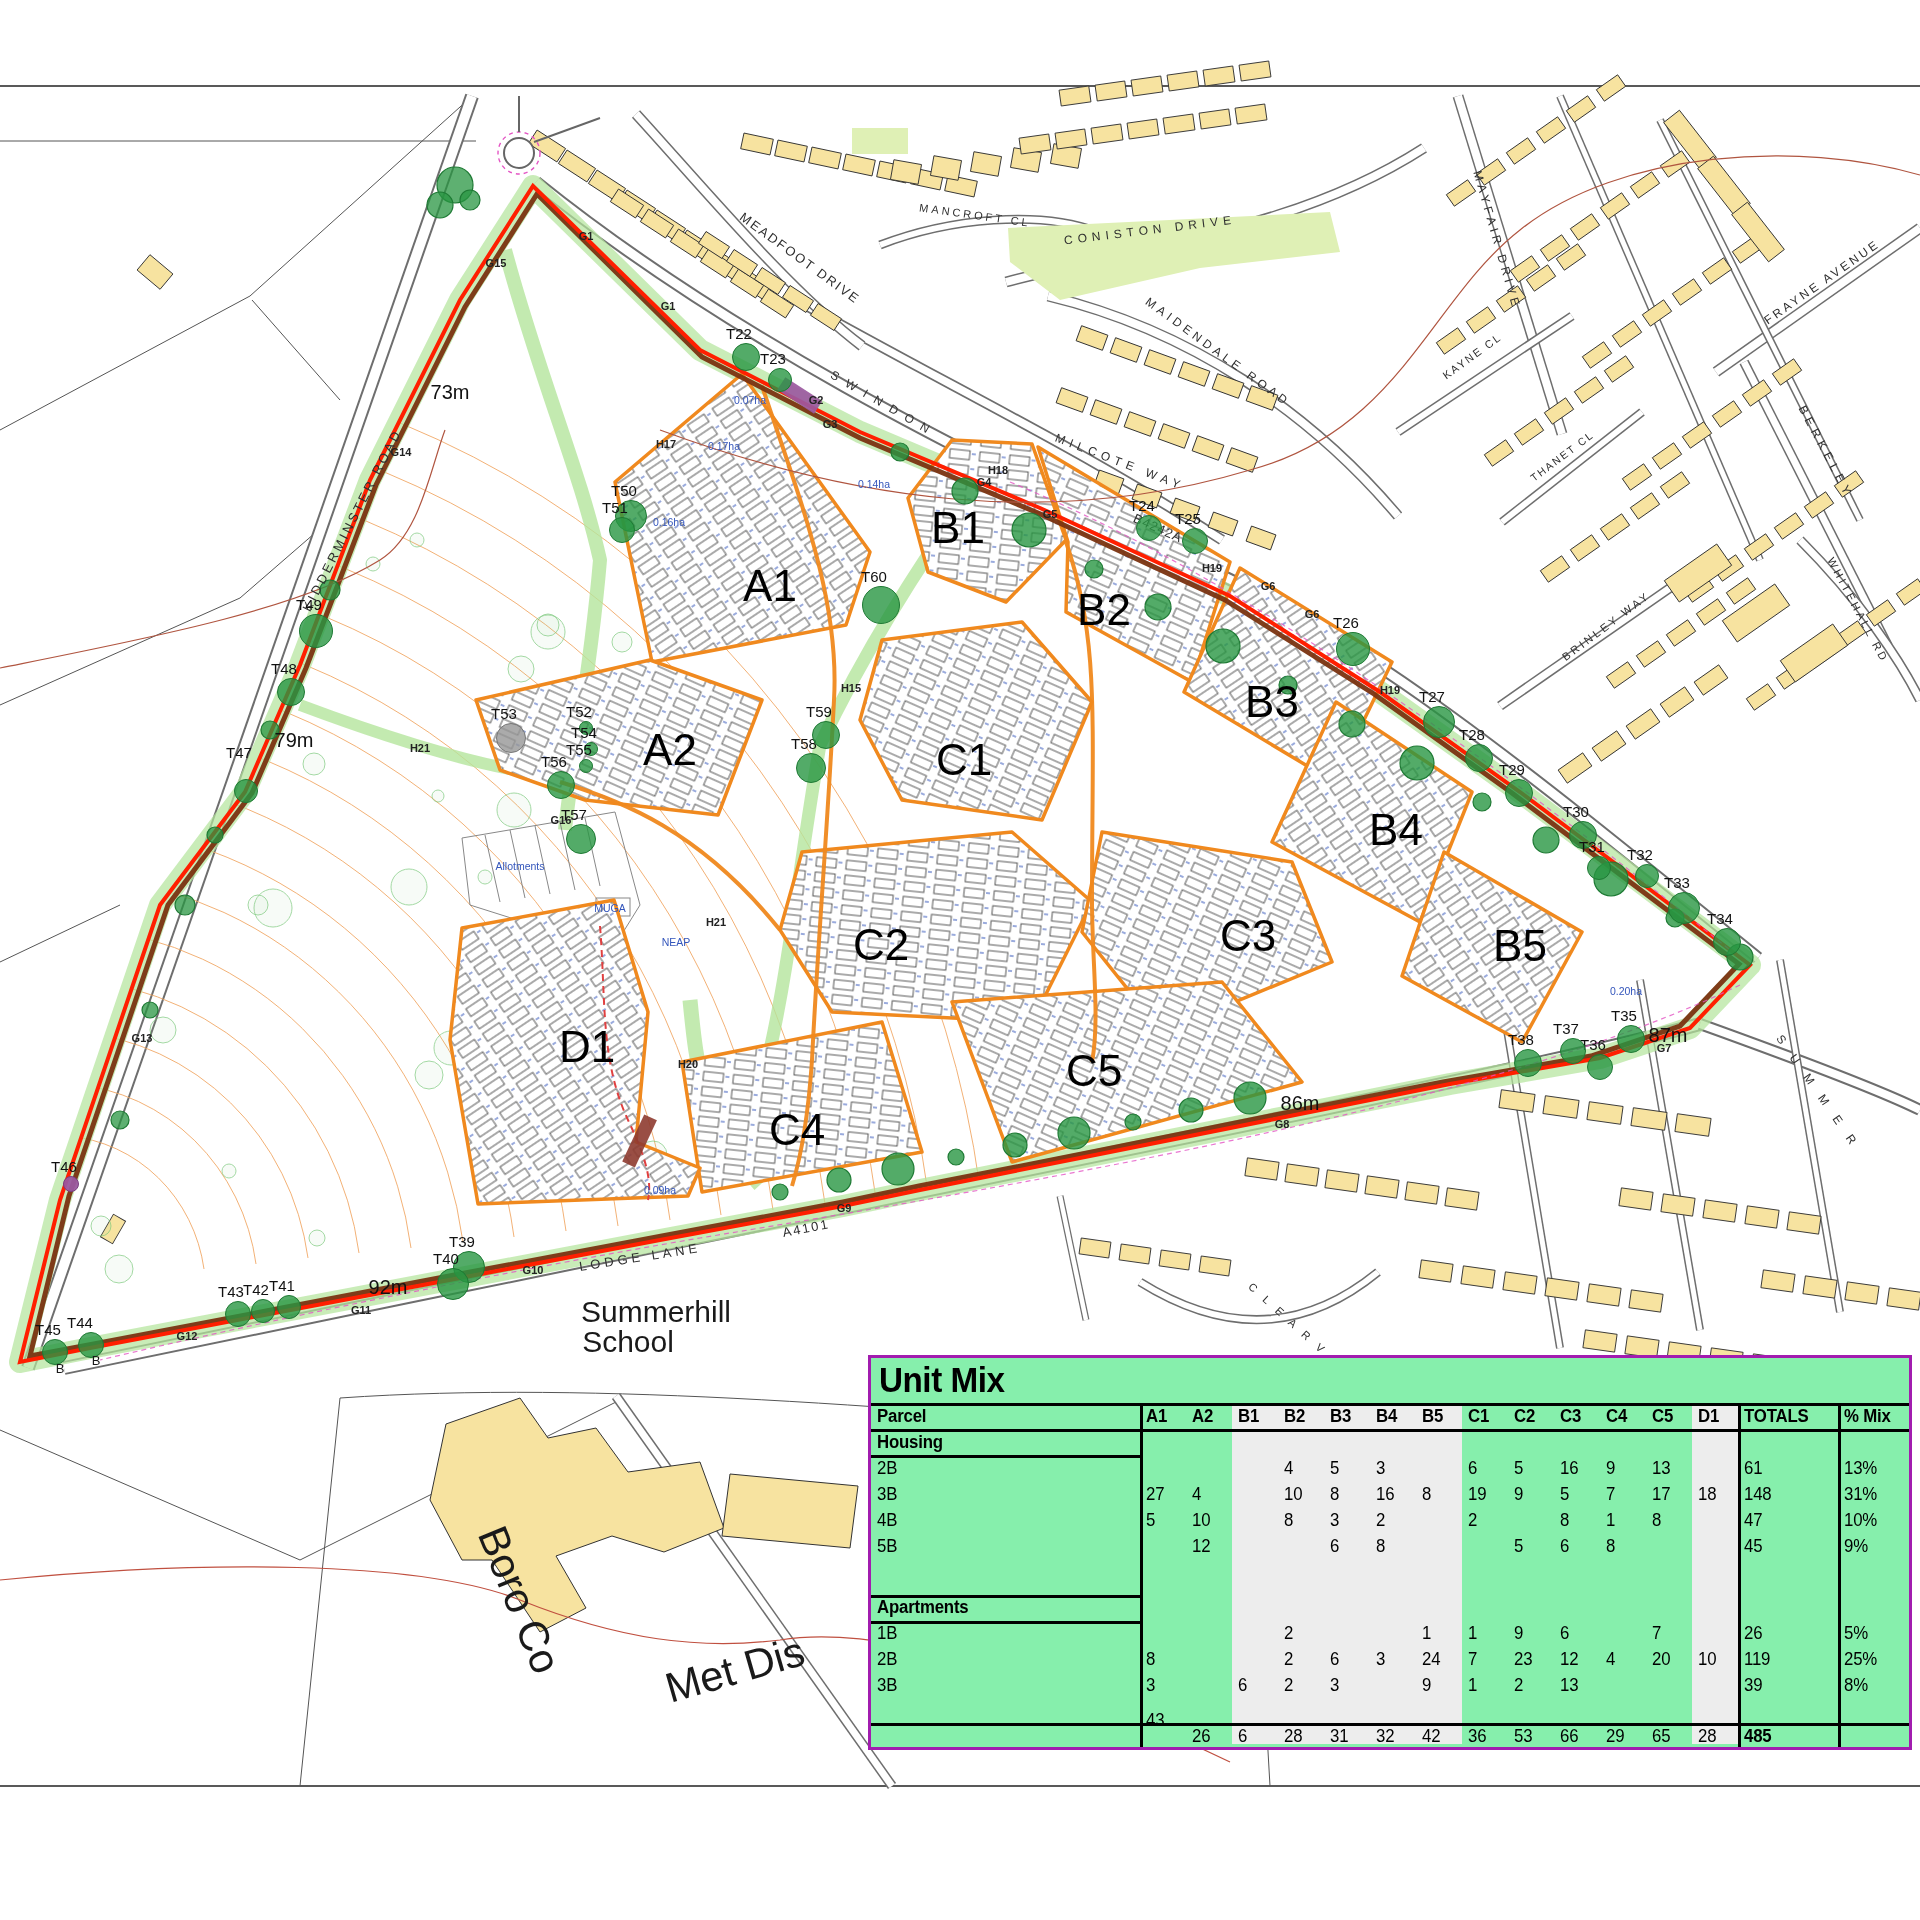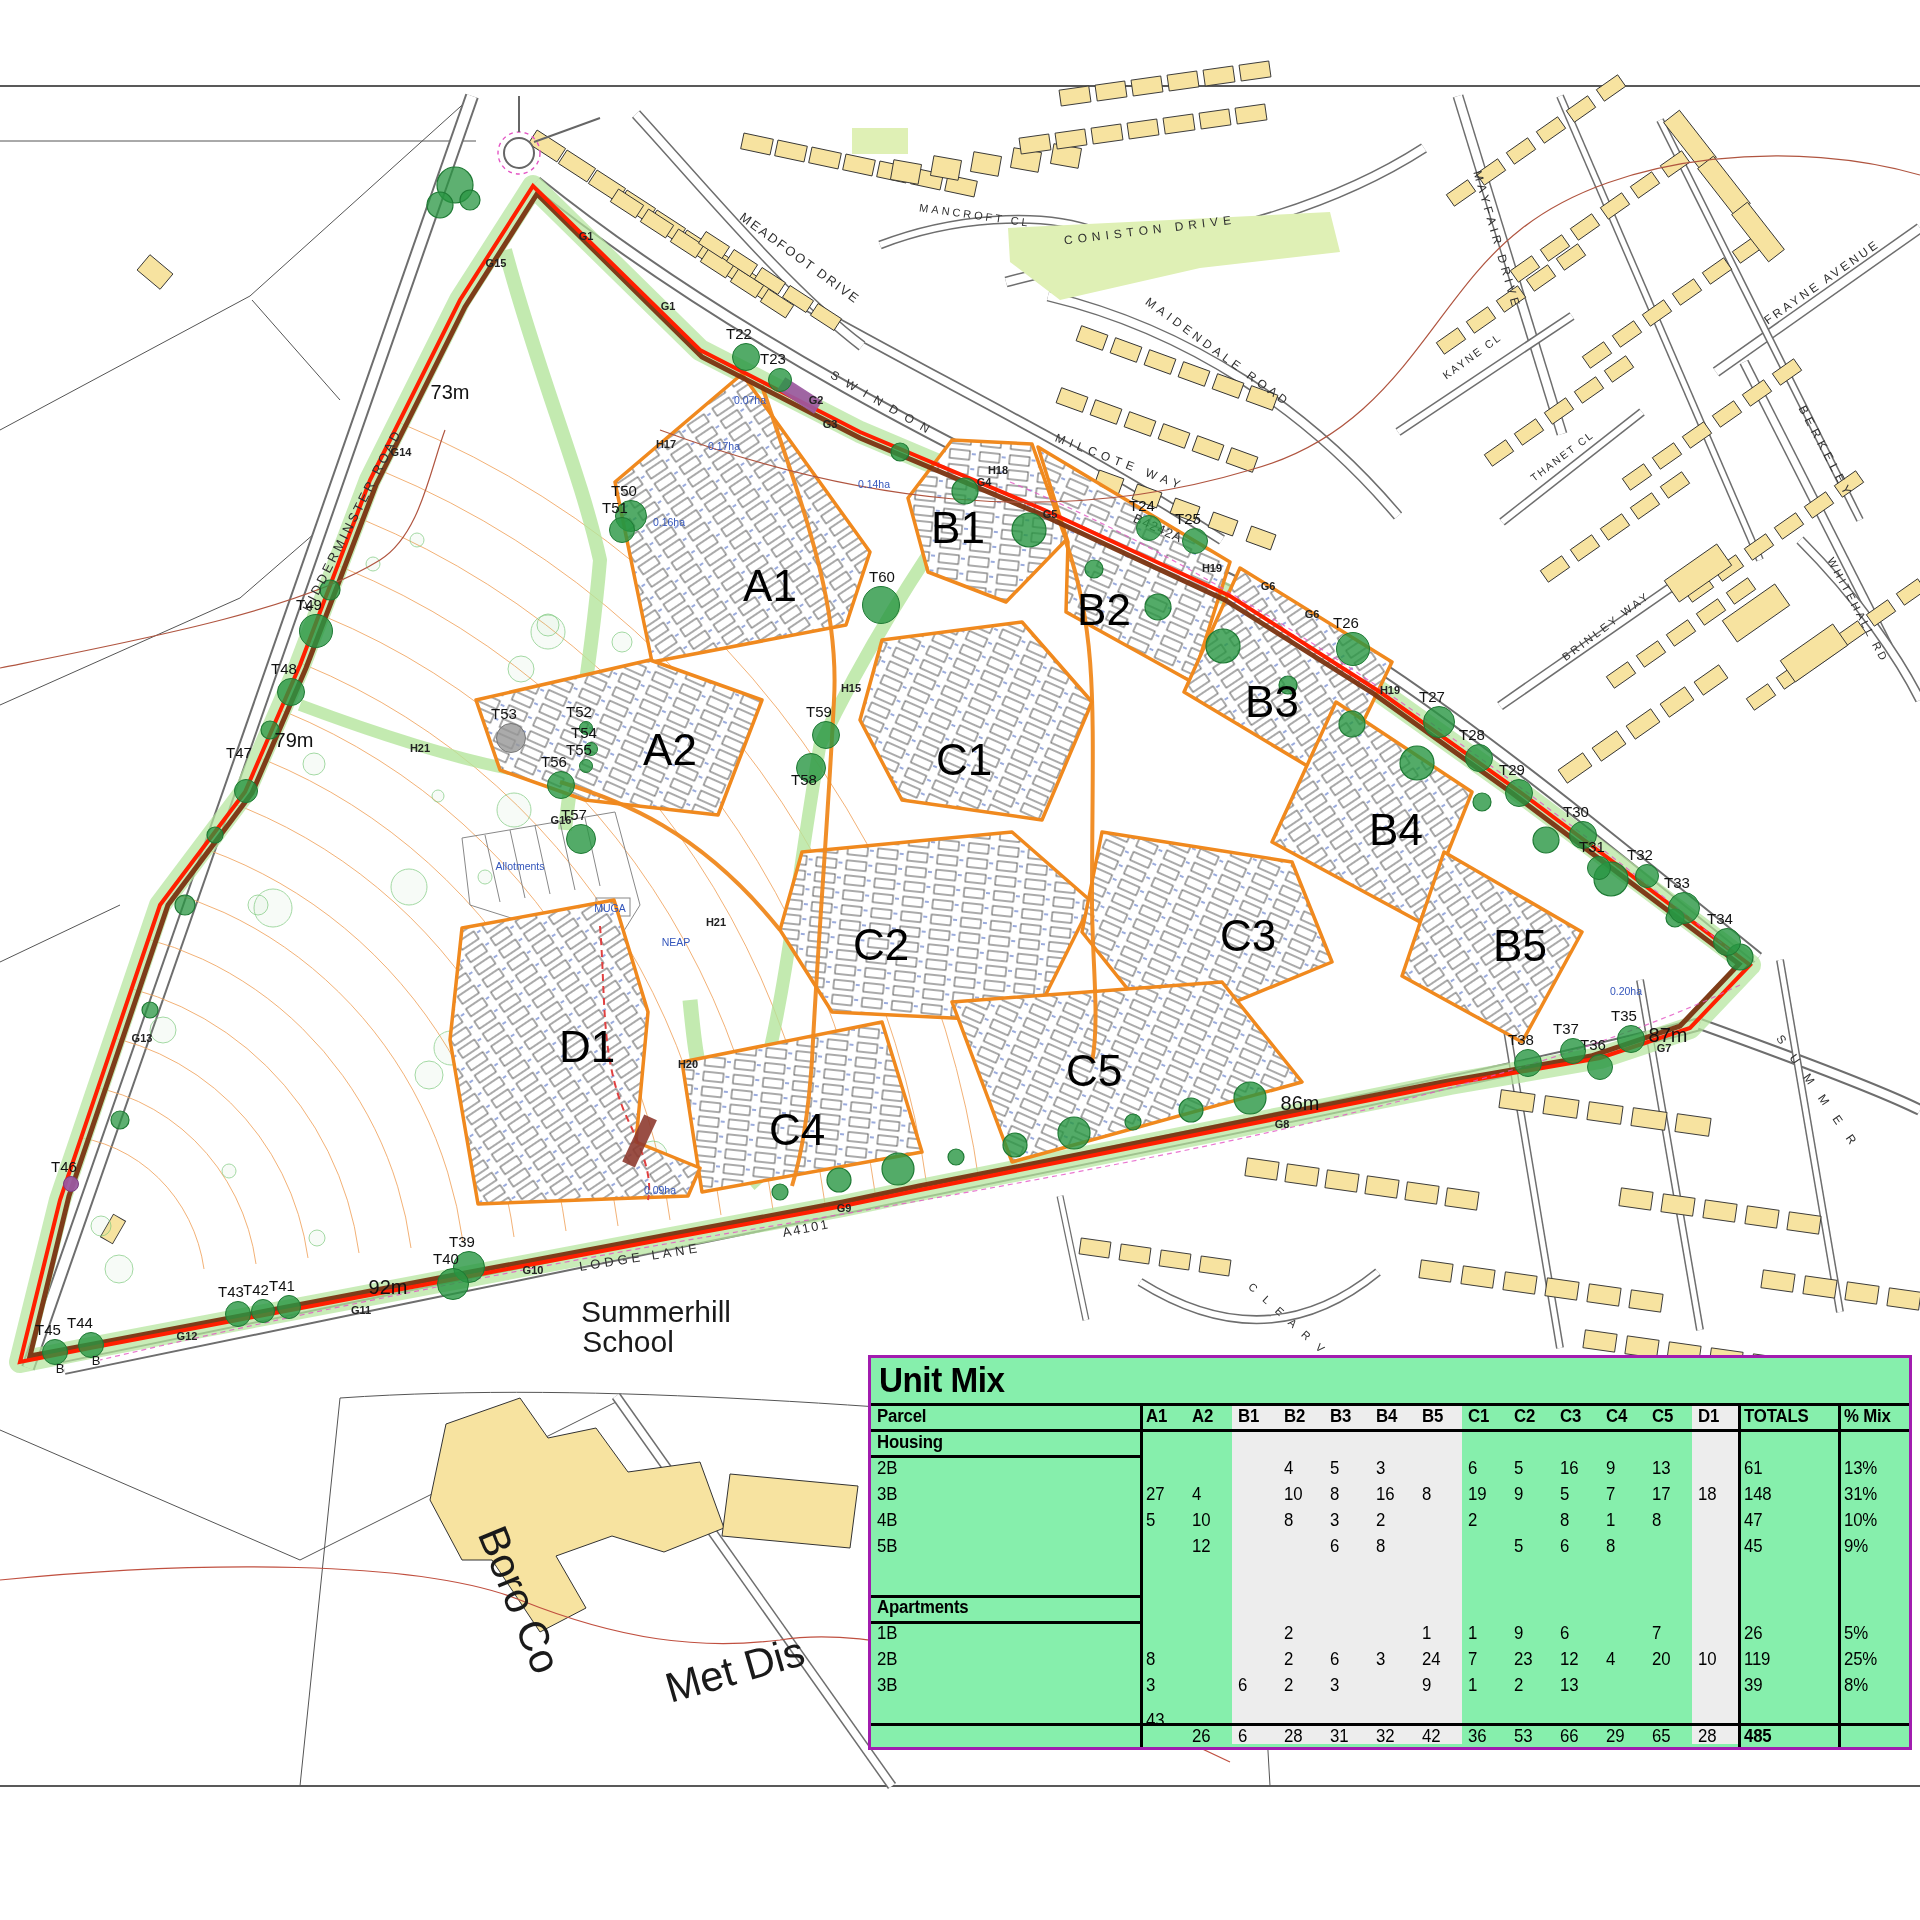--- a/index.html
+++ b/index.html
@@ -572,25 +572,25 @@
       <span class="tl" style="left: 504px; top: 713px; transform: translate(-50%, -50%) rotate(0deg);">T53</span>
       <div class="tree" style="left: 584px; top: 742px; width: 12px; height: 12px; background: rgba(40, 150, 66, 0.8); border: 1.5px solid rgb(30, 122, 52);"></div>
       <span class="tl" style="left: 584px; top: 732px; transform: translate(-50%, -50%) rotate(0deg);">T54</span>
       <div class="tree" style="left: 579px; top: 759px; width: 12px; height: 12px; background: rgba(40, 150, 66, 0.8); border: 1.5px solid rgb(30, 122, 52);"></div>
       <span class="tl" style="left: 579px; top: 749px; transform: translate(-50%, -50%) rotate(0deg);">T55</span>
       <div class="tree" style="left: 547px; top: 771px; width: 26px; height: 26px; background: rgba(40, 150, 66, 0.8); border: 1.5px solid rgb(30, 122, 52);"></div>
       <span class="tl" style="left: 554px; top: 761px; transform: translate(-50%, -50%) rotate(0deg);">T56</span>
       <div class="tree" style="left: 566px; top: 824px; width: 28px; height: 28px; background: rgba(40, 150, 66, 0.8); border: 1.5px solid rgb(30, 122, 52);"></div>
       <span class="tl" style="left: 574px; top: 814px; transform: translate(-50%, -50%) rotate(0deg);">T57</span>
       <div class="tree" style="left: 796px; top: 753px; width: 28px; height: 28px; background: rgba(40, 150, 66, 0.8); border: 1.5px solid rgb(30, 122, 52);"></div>
-      <span class="tl" style="left: 804px; top: 779px; transform: translate(-50%, -50%) rotate(0deg);">T58</span>
+      <span class="tl" style="left: 804px; top: 743px; transform: translate(-50%, -50%) rotate(0deg);">T58</span>
       <div class="tree" style="left: 812px; top: 721px; width: 26px; height: 26px; background: rgba(40, 150, 66, 0.8); border: 1.5px solid rgb(30, 122, 52);"></div>
       <span class="tl" style="left: 819px; top: 711px; transform: translate(-50%, -50%) rotate(0deg);">T59</span>
       <div class="tree" style="left: 862px; top: 586px; width: 36px; height: 36px; background: rgba(40, 150, 66, 0.8); border: 1.5px solid rgb(30, 122, 52);"></div>
-      <span class="tl" style="left: 874px; top: 576px; transform: translate(-50%, -50%) rotate(0deg); margin-left: 8px;">T60</span>
+      <span class="tl" style="left: 874px; top: 576px; transform: translate(-50%, -50%) rotate(0deg);">T60</span>
       <span class="gl" style="left: 586px; top: 236px; transform: translate(-50%, -50%) rotate(0deg);">G1</span>
       <span class="gl" style="left: 668px; top: 306px; transform: translate(-50%, -50%) rotate(0deg);">G1</span>
       <span class="gl" style="left: 816px; top: 400px; transform: translate(-50%, -50%) rotate(0deg);">G2</span>
       <span class="gl" style="left: 830px; top: 424px; transform: translate(-50%, -50%) rotate(0deg);">G3</span>
       <span class="gl" style="left: 984px; top: 482px; transform: translate(-50%, -50%) rotate(0deg);">G4</span>
       <span class="gl" style="left: 1050px; top: 514px; transform: translate(-50%, -50%) rotate(0deg);">G5</span>
       <span class="gl" style="left: 1268px; top: 586px; transform: translate(-50%, -50%) rotate(0deg);">G6</span>
       <span class="gl" style="left: 1312px; top: 614px; transform: translate(-50%, -50%) rotate(0deg);">G6</span>
       <span class="gl" style="left: 1664px; top: 1048px; transform: translate(-50%, -50%) rotate(0deg);">G7</span>
       <span class="gl" style="left: 1282px; top: 1124px; transform: translate(-50%, -50%) rotate(0deg);">G8</span>

